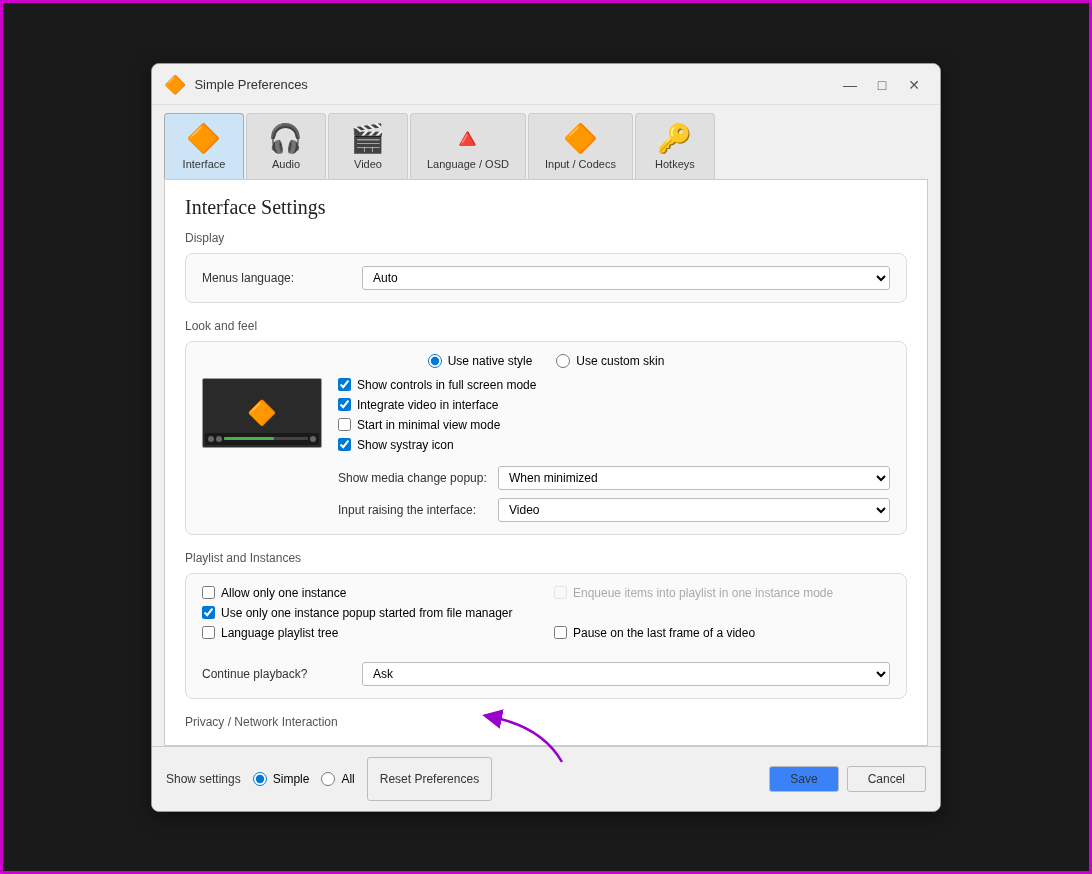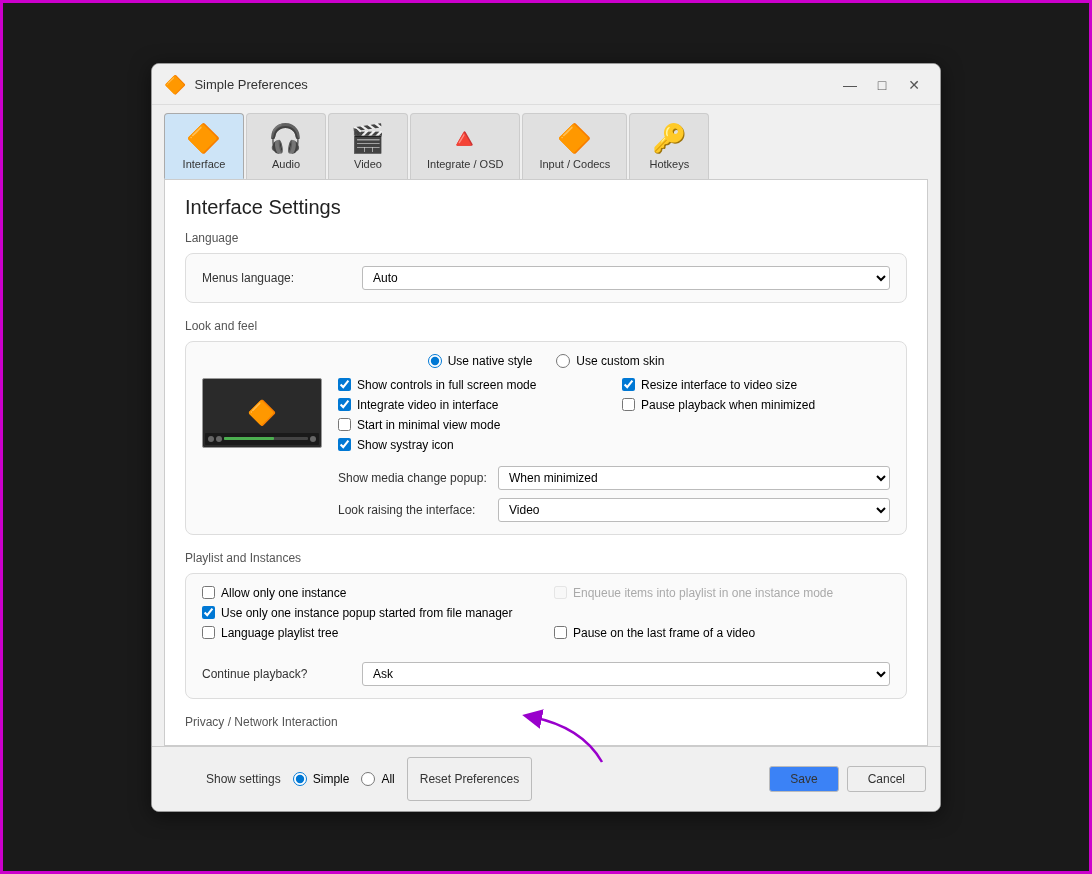--- a/index.html
+++ b/index.html
@@ -108,20 +108,21 @@
       padding: 16px 20px;
       max-height: 640px;
       overflow-y: auto;
     }
 
     .page-title {
       font-size: 20px;
       font-weight: 400;
       color: #222;
       margin-bottom: 12px;
+      font-family: Liberation Serif, serif;
     }
 
     .section {
       margin-bottom: 16px;
     }
 
     .section-title {
       font-size: 12px;
       color: #555;
       margin-bottom: 8px;
@@ -287,21 +288,20 @@
       justify-content: space-between;
       padding: 10px 14px;
       background: #f0f0f0;
       border-top: 1px solid #ccc;
     }
 
     .bottom-left {
       display: flex;
       align-items: center;
       gap: 12px;
-      margin-left: 40px;
     }
 
     .show-settings-label {
       font-size: 12px;
       color: #333;
     }
 
     .bottom-right {
       display: flex;
       gap: 8px;
@@ -372,37 +372,37 @@
     <div class="tab">
       <span class="tab-icon">🎧</span>
       <span class="tab-label">Audio</span>
     </div>
     <div class="tab">
       <span class="tab-icon">🎬</span>
       <span class="tab-label">Video</span>
     </div>
     <div class="tab">
       <span class="tab-icon">🔺</span>
-      <span class="tab-label">Integrate / OSD</span>
+      <span class="tab-label">Language / OSD</span>
     </div>
     <div class="tab">
       <span class="tab-icon">🔶</span>
       <span class="tab-label">Input / Codecs</span>
     </div>
     <div class="tab">
       <span class="tab-icon">🔑</span>
       <span class="tab-label">Hotkeys</span>
     </div>
   </div>
 
   <div class="content-area">
     <h1 class="page-title">Interface Settings</h1>
 
     <div class="section">
-      <div class="section-title">Language</div>
+      <div class="section-title">Display</div>
       <div class="section-box">
         <div class="form-row">
           <span class="form-label">Menus language:</span>
           <select class="form-select">
             <option>Auto</option>
             <option>English</option>
             <option>French</option>
           </select>
         </div>
       </div>
@@ -451,42 +451,32 @@
                 </label>
                 <label class="checkbox-item">
                   <input type="checkbox" class="checkbox-input" style="">
                   <span>Start in minimal view mode</span>
                 </label>
                 <label class="checkbox-item">
                   <input type="checkbox" class="checkbox-input" checked="" style="">
                   <span>Show systray icon</span>
                 </label>
               </div>
-              <div class="checkbox-col">
-                <label class="checkbox-item">
-                  <input type="checkbox" class="checkbox-input" checked="" style="">
-                  <span>Resize interface to video size</span>
-                </label>
-                <label class="checkbox-item">
-                  <input type="checkbox" class="checkbox-input" style="">
-                  <span>Pause playback when minimized</span>
-                </label>
-              </div>
             </div>
 
             <div class="form-row" style="margin-top:8px;">
               <span class="form-label">Show media change popup:</span>
               <select class="form-select">
                 <option>When minimized</option>
                 <option>Disabled</option>
                 <option>Always</option>
               </select>
             </div>
             <div class="form-row">
-              <span class="form-label">Look raising the interface:</span>
+              <span class="form-label">Input raising the interface:</span>
               <select class="form-select">
                 <option>Video</option>
                 <option>Disabled</option>
                 <option>Always</option>
               </select>
             </div>
           </div>
         </div>
       </div>
     </div>

